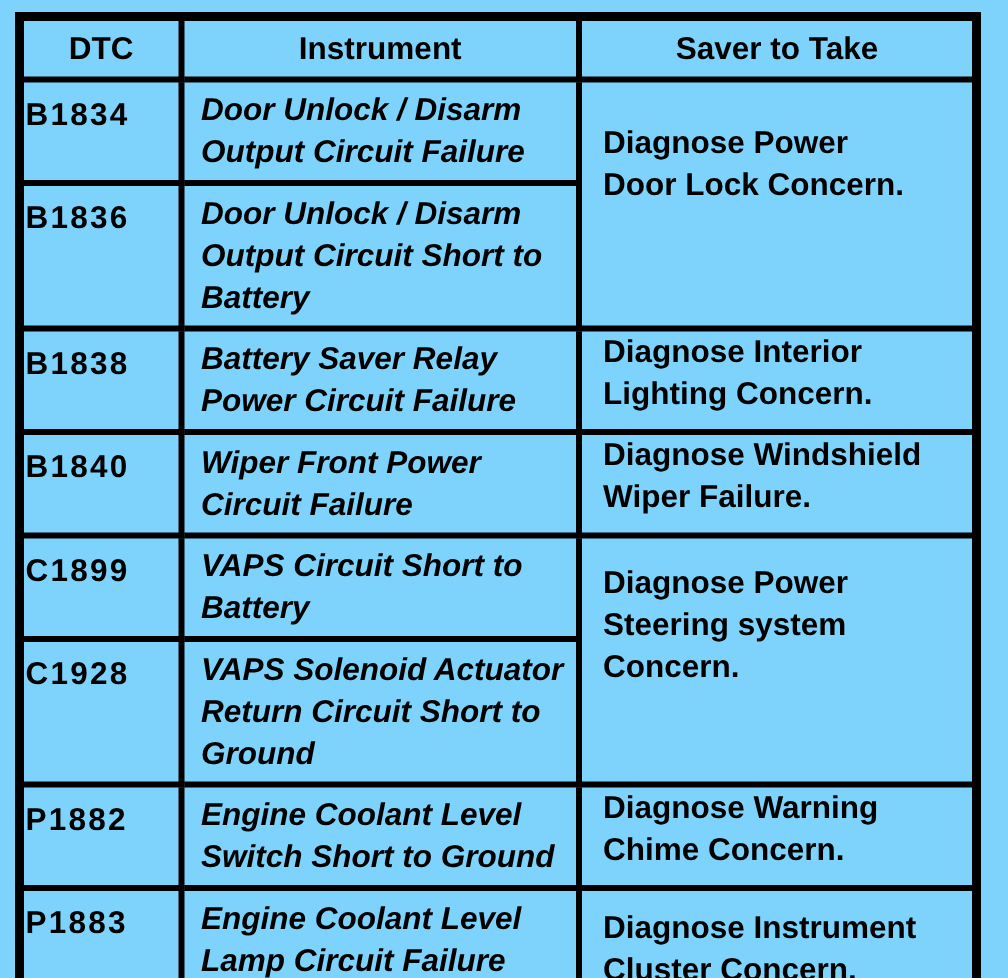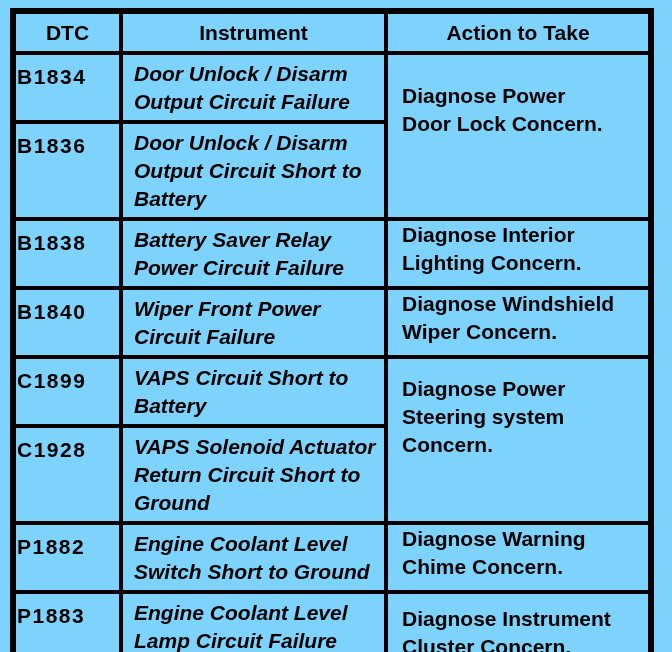--- a/index.html
+++ b/index.html
@@ -72,21 +72,21 @@
   <table class="dtc">
     <colgroup>
       <col style="width:108px">
       <col style="width:265px">
       <col style="width:265px">
     </colgroup>
     <thead>
       <tr>
         <th>DTC</th>
         <th>Instrument</th>
-        <th>Action to Take</th>
+        <th>Saver to Take</th>
       </tr>
     </thead>
     <tbody>
       <tr style="height:60px">
         <td class="cell-dtc">B1834</td>
         <td class="cell-desc">Door Unlock / Disarm
 Output Circuit Failure</td>
         <td class="cell-action action-m1" rowspan="2">Diagnose Power
 Door Lock Concern.</td>
       </tr>
@@ -101,21 +101,21 @@
         <td class="cell-desc">Battery Saver Relay
 Power Circuit Failure</td>
         <td class="cell-action action-single">Diagnose Interior
 Lighting Concern.</td>
       </tr>
       <tr style="height:60px">
         <td class="cell-dtc">B1840</td>
         <td class="cell-desc">Wiper Front Power
 Circuit Failure</td>
         <td class="cell-action action-single">Diagnose Windshield
-Wiper Concern.</td>
+Wiper Failure.</td>
       </tr>
       <tr style="height:58px">
         <td class="cell-dtc">C1899</td>
         <td class="cell-desc">VAPS Circuit Short to
 Battery</td>
         <td class="cell-action action-m4" rowspan="2">Diagnose Power
 Steering system
 Concern.</td>
       </tr>
       <tr style="height:87px">

